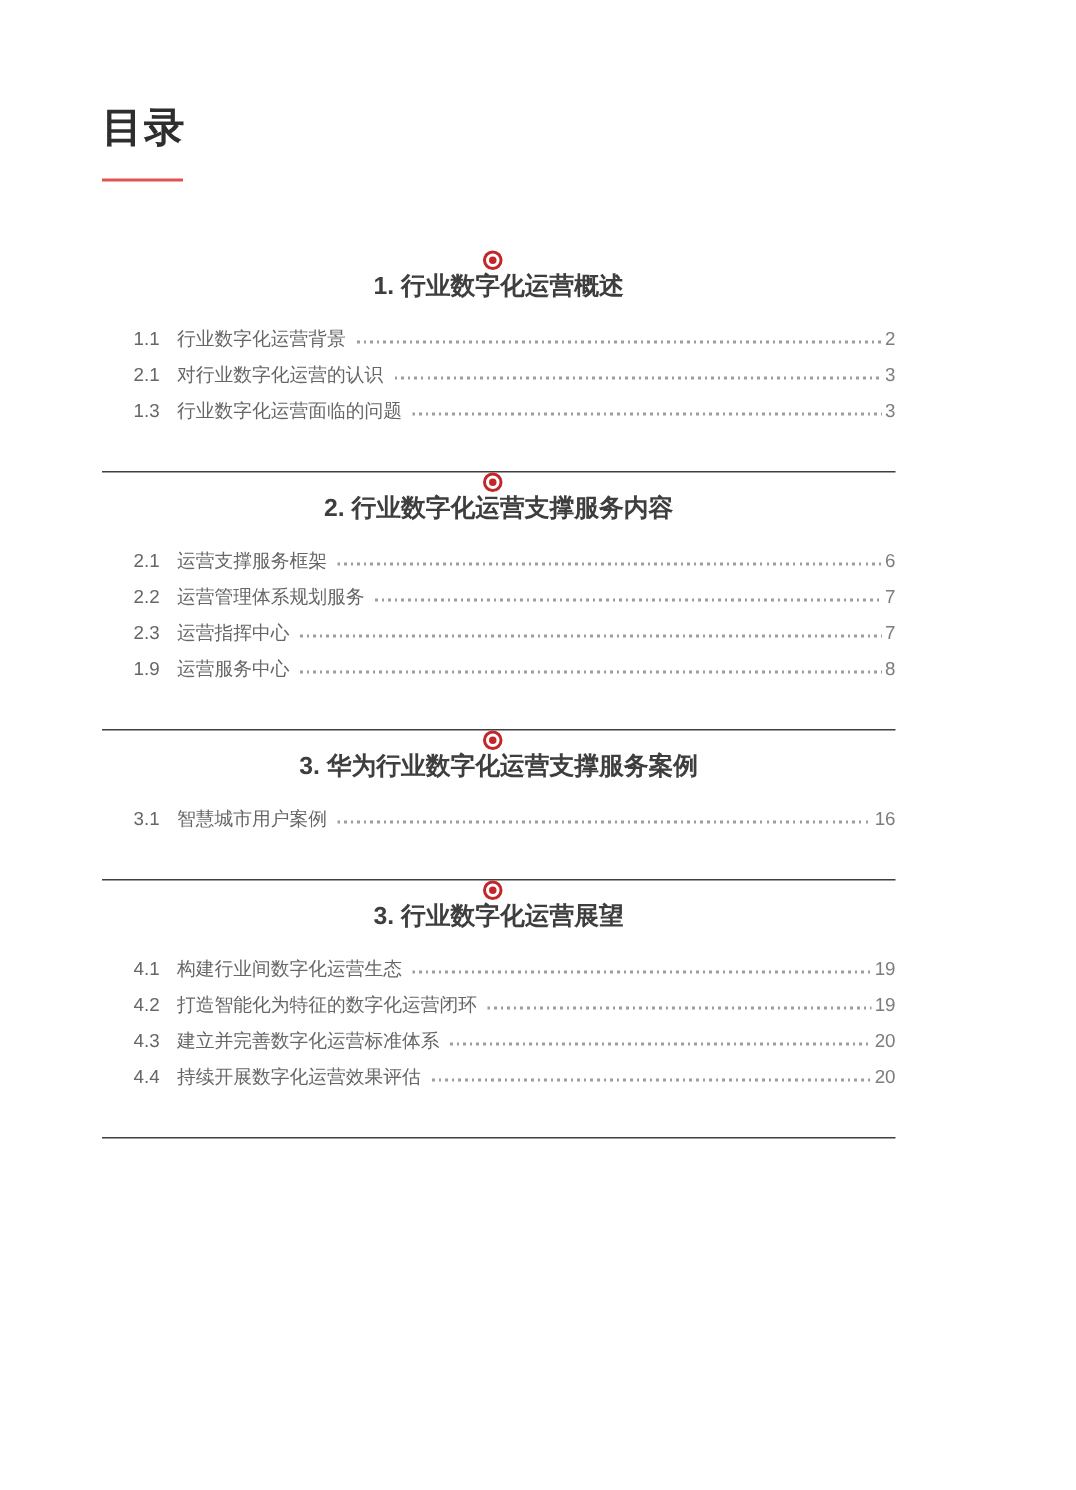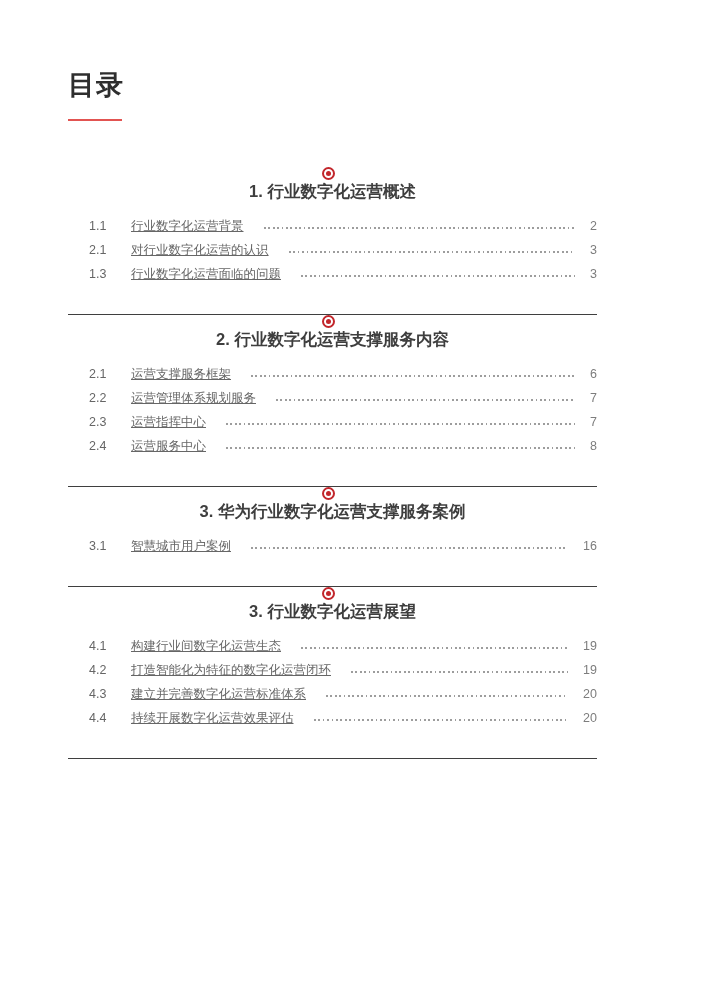--- a/index.html
+++ b/index.html
@@ -40,24 +40,24 @@
     flex:none;width:13px;height:13px;margin-right:8px;
     border:2px solid var(--accent);border-radius:50%;position:relative;
   }
   .bullet::after{
     content:"";position:absolute;inset:2px;border-radius:50%;
     background:var(--accent);
   }
   .section-items{margin-top:12px;padding-left:21px;}
   .toc-item{
     display:flex;align-items:center;height:24px;
-    font-size:12.5px;color:var(--item-ink);cursor:pointer;gap:13px;
+    font-size:12.5px;color:var(--item-ink);cursor:pointer;
   }
   .item-no{flex:none;width:29px;}
-  .item-title{flex:none;margin-right:7px;white-space:nowrap;text-decoration:underline;}
+  .item-title{flex:none;margin-right:7px;white-space:nowrap;}
   .leader-dots{
     flex:1 1 auto;height:2px;margin-top:4px;
     background-image:repeating-linear-gradient(to right,
       var(--dot-ink) 0 1.7px, transparent 1.7px 4.4px);
   }
   .page-num{flex:none;margin-left:2px;color:var(--page-ink);text-align:right;}
   .section-divider{
     border:none;border-top:1px solid var(--divider-ink);
     margin:28px 0 0 0;height:0;
   }
@@ -123,21 +123,21 @@
         </div>
 
         <div class="toc-item">
           <span class="item-no">2.3</span>
           <span class="item-title">运营指挥中心</span>
           <span class="leader-dots"></span>
           <span class="page-num">7</span>
         </div>
 
         <div class="toc-item">
-          <span class="item-no">2.4</span>
+          <span class="item-no">1.9</span>
           <span class="item-title">运营服务中心</span>
           <span class="leader-dots"></span>
           <span class="page-num">8</span>
         </div>
       </div>
     <hr class="section-divider">
   </section>
 
   <section class="toc-section">
     <div class="section-header">

